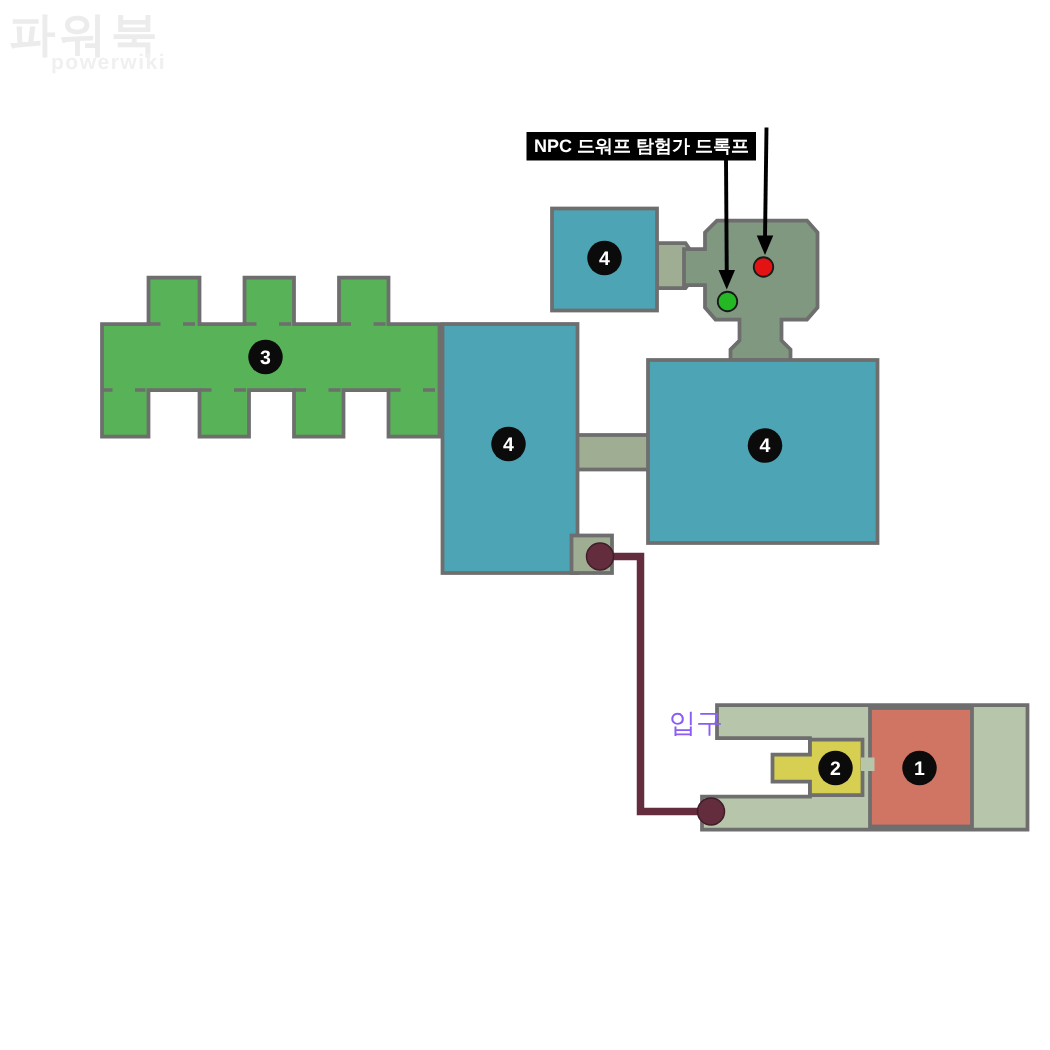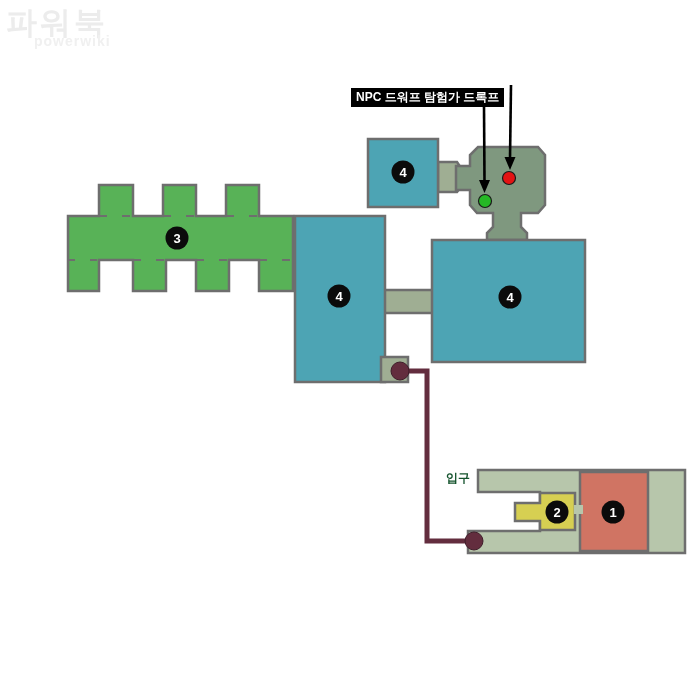--- a/index.html
+++ b/index.html
@@ -16,21 +16,21 @@
   .marker-dot { stroke:#1a1a1a; stroke-width:1.2; }
   .route-line { fill:none; stroke-width:5; }
   .route-dot { stroke:#3f1d2a; stroke-width:1; }
 
   .callout {
     position:absolute; background:#000000; color:#ffffff;
     font-size:12px; font-weight:bold; line-height:14px;
     padding:2px 5px 3px 5px; white-space:nowrap;
   }
   .entrance-label {
-    position:absolute; color:#14532d; font-size:12px; font-weight:bold; white-space:nowrap;
+    position:absolute; color:#8b5cf6; font-size:18px; font-weight:normal; white-space:nowrap;
   }
   .watermark-title {
     position:absolute; left:6px; top:2px; font-size:31px; font-weight:bold;
     color:#ececec; letter-spacing:3px;
   }
   .watermark-sub {
     position:absolute; left:34px; top:33px; font-size:14px; font-weight:bold;
     color:#f0f0f0; letter-spacing:1px;
   }
 </style>

